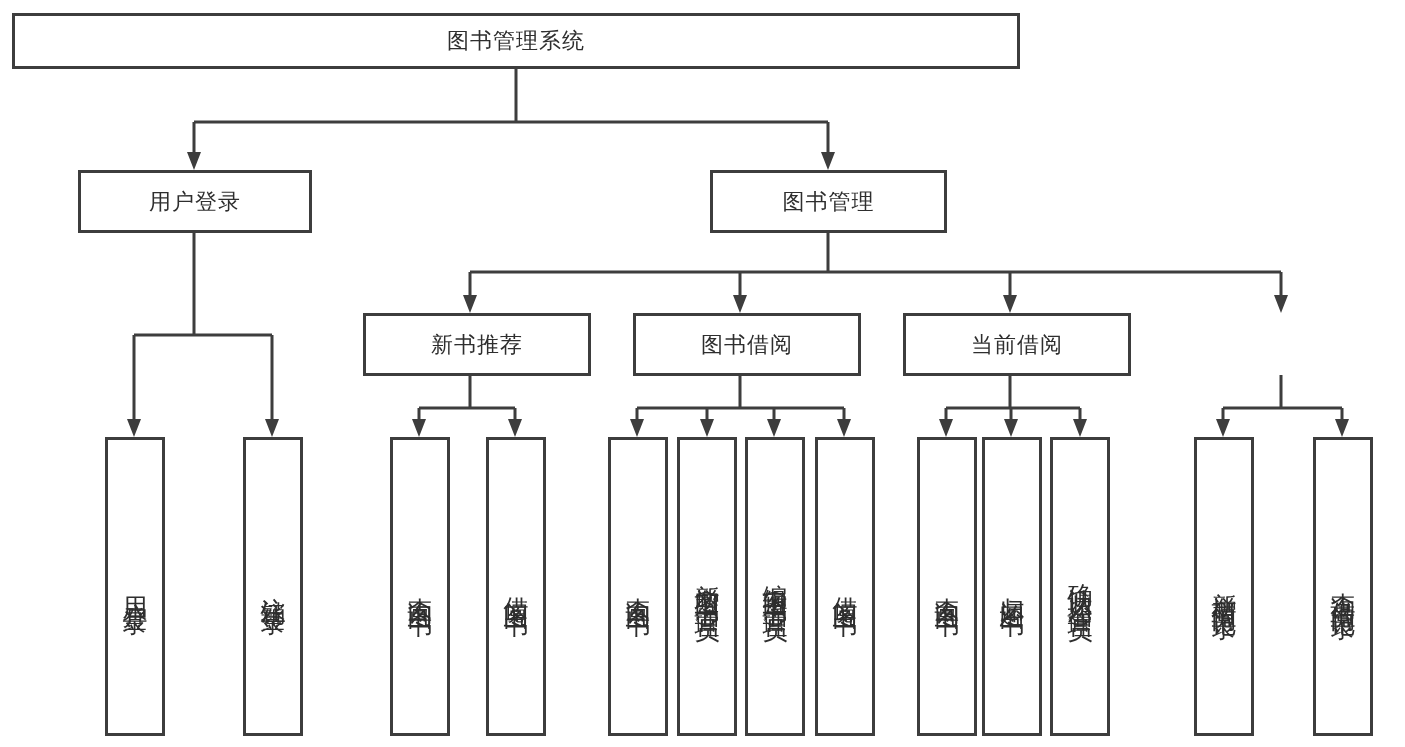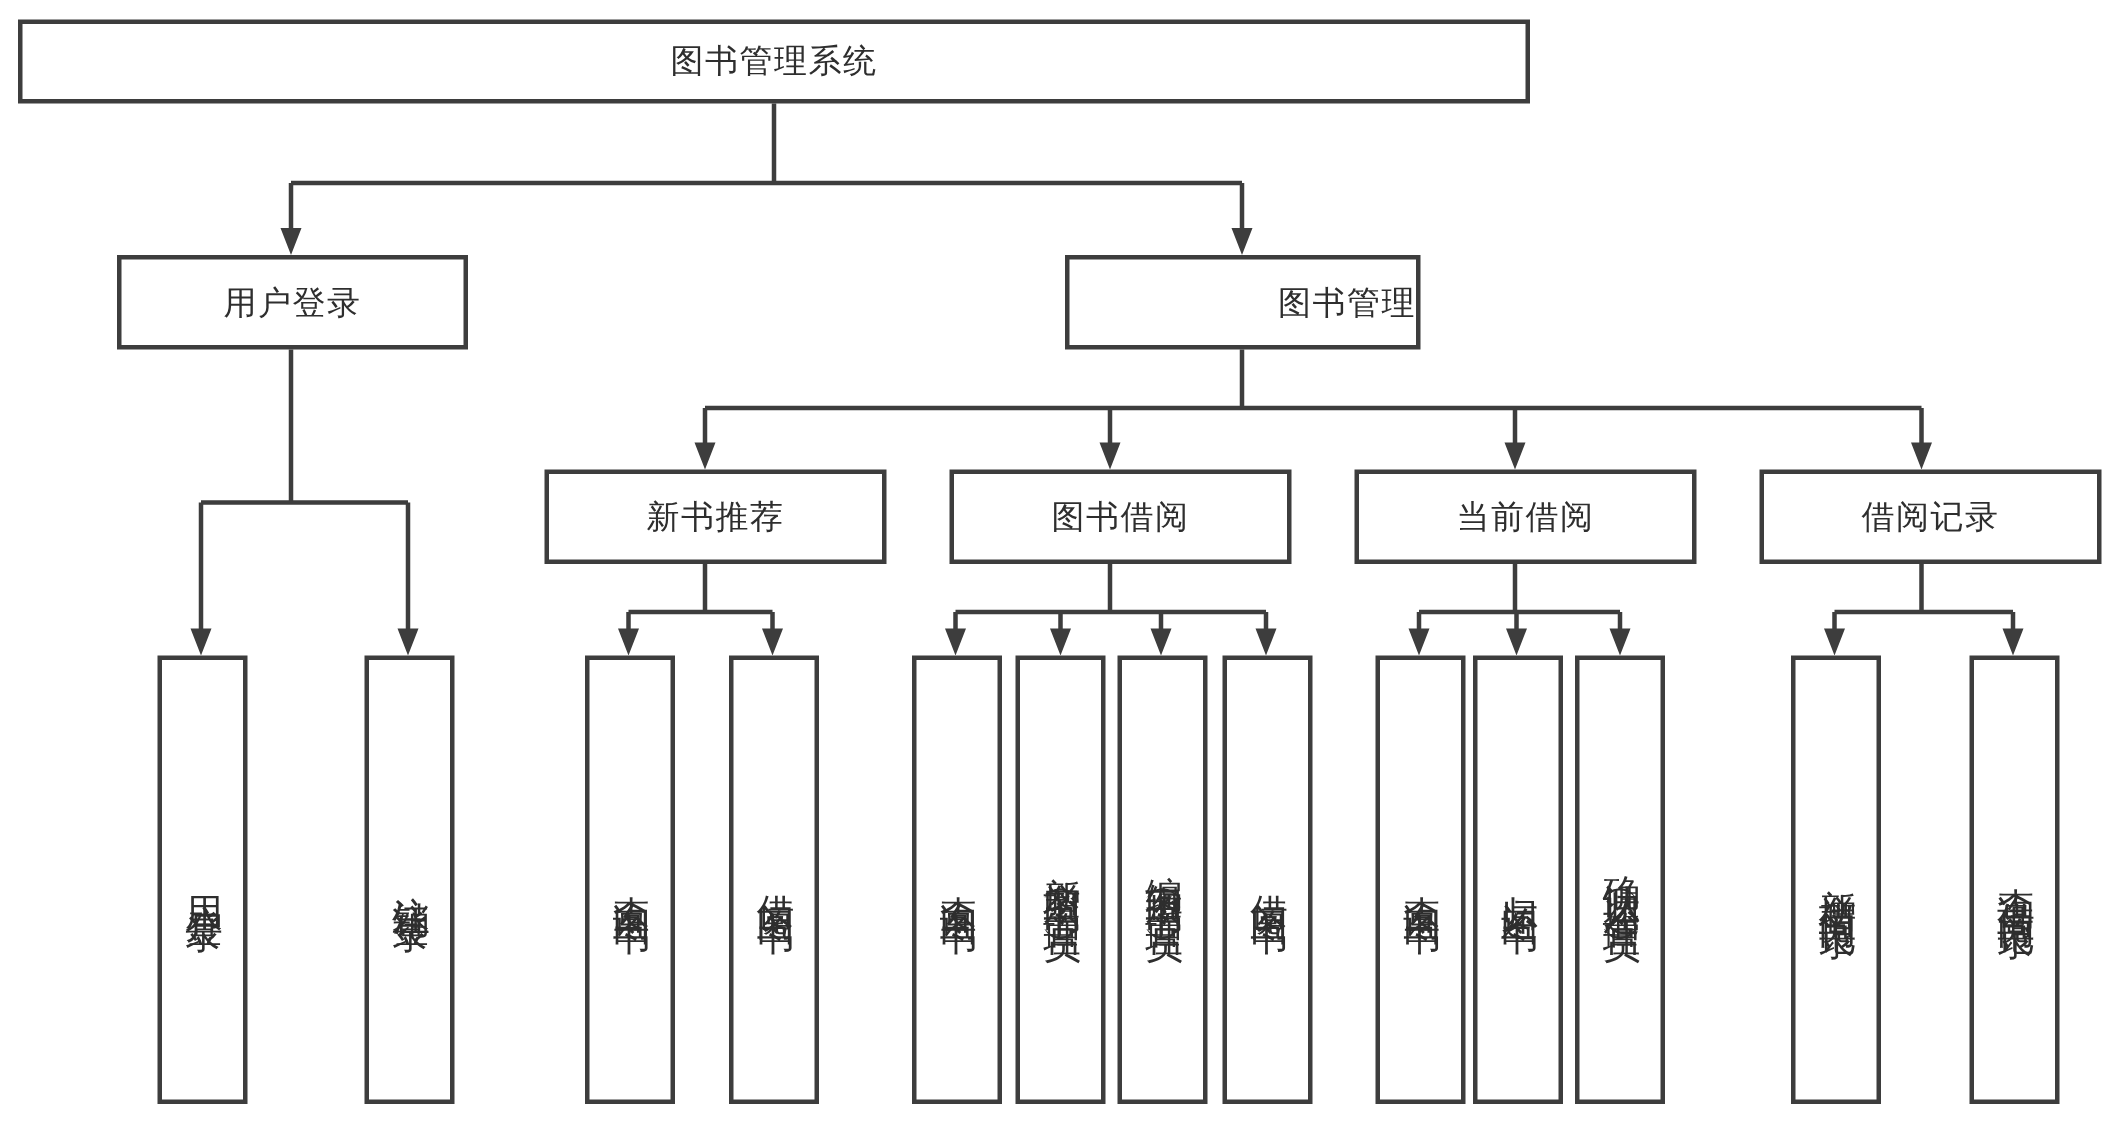--- a/index.html
+++ b/index.html
@@ -25,21 +25,21 @@
     border:3px solid var(--line);
     background:#fff;
     display:flex;align-items:center;justify-content:center;
     color:var(--text);
     font-size:22px;
     letter-spacing:1px;
     z-index:2;
   }
   .root{left:12px;top:13px;width:1008px;height:56px;}
   .l2a{left:78px;top:170px;width:234px;height:63px;}
-  .l2b{left:710px;top:170px;width:237px;height:63px;justify-content:flex-end;}
+  .l2b{left:710px;top:170px;width:237px;height:63px;}
   .l3{top:313px;width:228px;height:63px;}
   .l3a{left:363px;} .l3b{left:633px;} .l3c{left:903px;} .l3d{left:1173px;}
   .vnode{
     position:absolute;
     box-sizing:border-box;
     top:437px;width:60px;height:299px;
     border:3px solid var(--line);
     background:#fff;
     display:flex;align-items:center;justify-content:center;
     z-index:2;
@@ -103,23 +103,20 @@
 
   <div class="hnode l3 l3a">
     <span>新书推荐</span>
   </div>
   <div class="hnode l3 l3c">
     <span>当前借阅</span>
   </div>
   <div class="hnode l3 l3b">
     <span>图书借阅</span>
   </div>
-  <div class="hnode l3 l3d">
-    <span>借阅记录</span>
-  </div>
 
   <div class="vnode" style="left:105px">
     <span>用户登录</span>
   </div>
   <div class="vnode" style="left:243px">
     <span>注销登录</span>
   </div>
   <div class="vnode" style="left:390px">
     <span>查询图书</span>
   </div>

